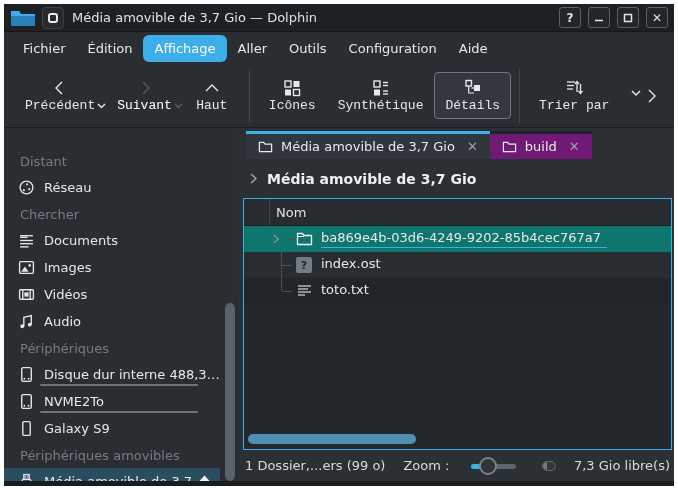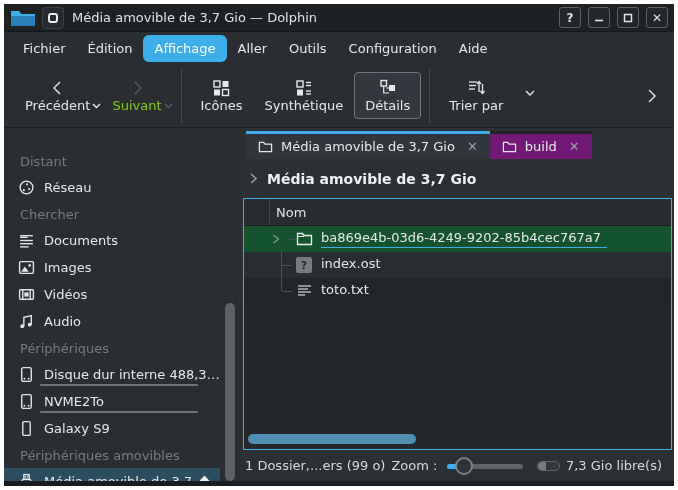--- a/index.html
+++ b/index.html
@@ -17,23 +17,23 @@
   .win-btn { width:22px; height:21px; background:#22262a; border:1px solid #5a6167; border-radius:3px; color:#dfe3e6; font-size:12px; font-weight:bold; display:flex; align-items:center; justify-content:center; margin-left:7px; line-height:1; }
   .win-btn svg { display:block; }
 
   
   .menubar { height:30px; background:#2a2e33; display:flex; align-items:center; padding:16px 8px; flex:0 0 auto; }
   .menu-item { padding:6px 11px; color:#e6e9eb; white-space:nowrap; }
   .menu-item.active { background:#3daee9; color:#ffffff;border-radius:6px; }
 
   
   .toolbar { height:64px; background:#2a2e33; border-bottom:1px solid #1b1e21; display:flex; align-items:center; padding:0 10px; flex:0 0 auto; }
-  .tool-btn { position:relative; display:flex; flex-direction:column; align-items:center; justify-content:flex-end; padding:5px 10px; color:#e6e9eb; border:1px solid transparent; border-radius:4px; min-width:58px; }
+  .tool-btn { position:relative; display:flex; flex-direction:column; align-items:center; justify-content:flex-end; padding:5px 10px; color:#e6e9eb; border:1px solid transparent; border-radius:4px; min-width:58px;font-family:Liberation Mono, monospace; }
   .tool-btn .lbl { font-size:13px; white-space:nowrap; }
-  .tool-btn.disabled { color:#84cc16; }
+  .tool-btn.disabled { color:#ffffff; }
   .tool-btn.disabled svg { stroke:#565d62; }
   .tool-btn.checked { background:#33383e; border-color:#70777d; }
   .tool-caret { position:absolute; right:-1px; bottom:9px; }
   .tool-caret-mid { margin-left:10px; margin-top:-6px; }
   .tool-sep { width:1px; height:54px; background:#40464c; margin:0 8px; }
   .tool-overflow { margin-left:auto; margin-right:6px; }
   .ticon { stroke:#e6e9eb; fill:none; stroke-width:1.4; }
 
   
   .content { flex:1; display:flex; min-height:0; }
@@ -59,33 +59,33 @@
   .tab .close { color:#9aa1a6; font-size:13px; margin-left:4px; }
   .breadcrumb { height:39px; flex:0 0 auto; display:flex; align-items:center; padding-left:10px; gap:8px; }
   .breadcrumb .crumb { font-weight:bold; font-size:14px; color:#eef0f2; }
 
   
   .view { flex:1; margin:0 2px 0 5px; border:1px solid #3daee9; background:#24282c; position:relative; display:flex; flex-direction:column; min-height:0; }
   .view-header { height:27px; flex:0 0 auto; background:#282c31; border-bottom:1px solid #1a1d20; display:flex; align-items:center; }
   .vh-gutter { width:26px; height:100%; border-right:1px solid #3f454a; flex:0 0 auto; }
   .vh-label { padding-left:6px; color:#dfe2e5; }
   .frow { height:26px; display:flex; align-items:center; position:relative; }
-  .frow.r0 { background:#14532d; }
+  .frow.r0 { background:#0f766e; }
   .frow.r1 { background:#282d32; }
   .frow.r2 { background:#22262a; }
   .branch-v { position:absolute; left:37px; width:1px; background:#4a5156; }
   .branch-h { position:absolute; left:38px; width:10px; height:1px; background:#4a5156; }
   .expander { position:absolute; left:27px; top:7px; }
   .ficon { position:absolute; left:52px; top:5px; }
   .fname { position:absolute; left:77px; top:4px; white-space:nowrap; }
   .fname.hovered { border-bottom:1px solid #3daee9; padding-bottom:2px; padding-right:6px; }
   .hscroll { position:absolute; left:4px; bottom:5px; height:10px; width:168px; border-radius:5px; background:#4e90b3; }
 
   
-  .statusbar { height:31px; flex:0 0 auto; display:flex; align-items:center; padding:0 12px 0 7px; gap:6px; color:#d8dbde; }
+  .statusbar { height:31px; flex:0 0 auto; display:flex; align-items:center; padding:0 4px 0 7px; gap:18px; color:#d8dbde; }
   .sb-text { white-space:nowrap; }
   .slider { position:relative; width:116px; height:18px; margin-left:4px; }
   .slider .track { position:absolute; top:7px; left:0; right:0; height:5px; border-radius:2.5px; background:#5d646a; }
   .slider .fillcap { position:absolute; top:7px; left:0; width:16px; height:5px; border-radius:2.5px; background:#3daee9; }
   .slider .handle { position:absolute; top:0; left:8px; width:18px; height:18px; border-radius:50%; background:#2e3338; border:2px solid #7b8287; }
   .capacity { width:34px; height:10px; border-radius:5px; border:1px solid #5f666b; background:#33383d; overflow:hidden; margin-left:8px; }
   .capacity .cfill { height:100%; background:#757c81; border-radius:5px 0 0 5px; }
   .sb-right { white-space:nowrap; }
 
   .bottom-strip { height:5px; flex:0 0 auto; background:#1a1d20; }
@@ -141,20 +141,26 @@
     </div>
     <div class="tool-btn disabled">
       <svg class="ticon" width="20" height="20" viewBox="0 0 20 20">
           <polyline points="8,4 14,10 8,16"></polyline>
         </svg>
       <span class="lbl">Suivant</span>
       <svg class="tool-caret ticon" width="9" height="6" viewBox="0 0 9 6">
           <polyline points="1,1 4.5,4.5 8,1"></polyline>
         </svg>
     </div>
+    <div class="tool-btn">
+      <svg class="ticon" width="20" height="20" viewBox="0 0 20 20">
+          <polyline points="4,13 10,7 16,13"></polyline>
+        </svg>
+      <span class="lbl">Haut</span>
+    </div>
     <div class="tool-sep"></div>
     <div class="tool-btn">
       <svg width="20" height="20" viewBox="0 0 20 20">
         <rect x="3" y="3" width="6" height="6" fill="none" stroke="#e6e9eb" stroke-width="1.4"></rect>
         <rect x="11.5" y="3" width="6" height="6" fill="#e6e9eb"></rect>
         <rect x="3" y="11.5" width="6" height="6" fill="#e6e9eb"></rect>
         <rect x="11.5" y="11.5" width="6" height="6" fill="none" stroke="#e6e9eb" stroke-width="1.4"></rect>
       </svg>
       <span class="lbl">Icônes</span>
     </div>

